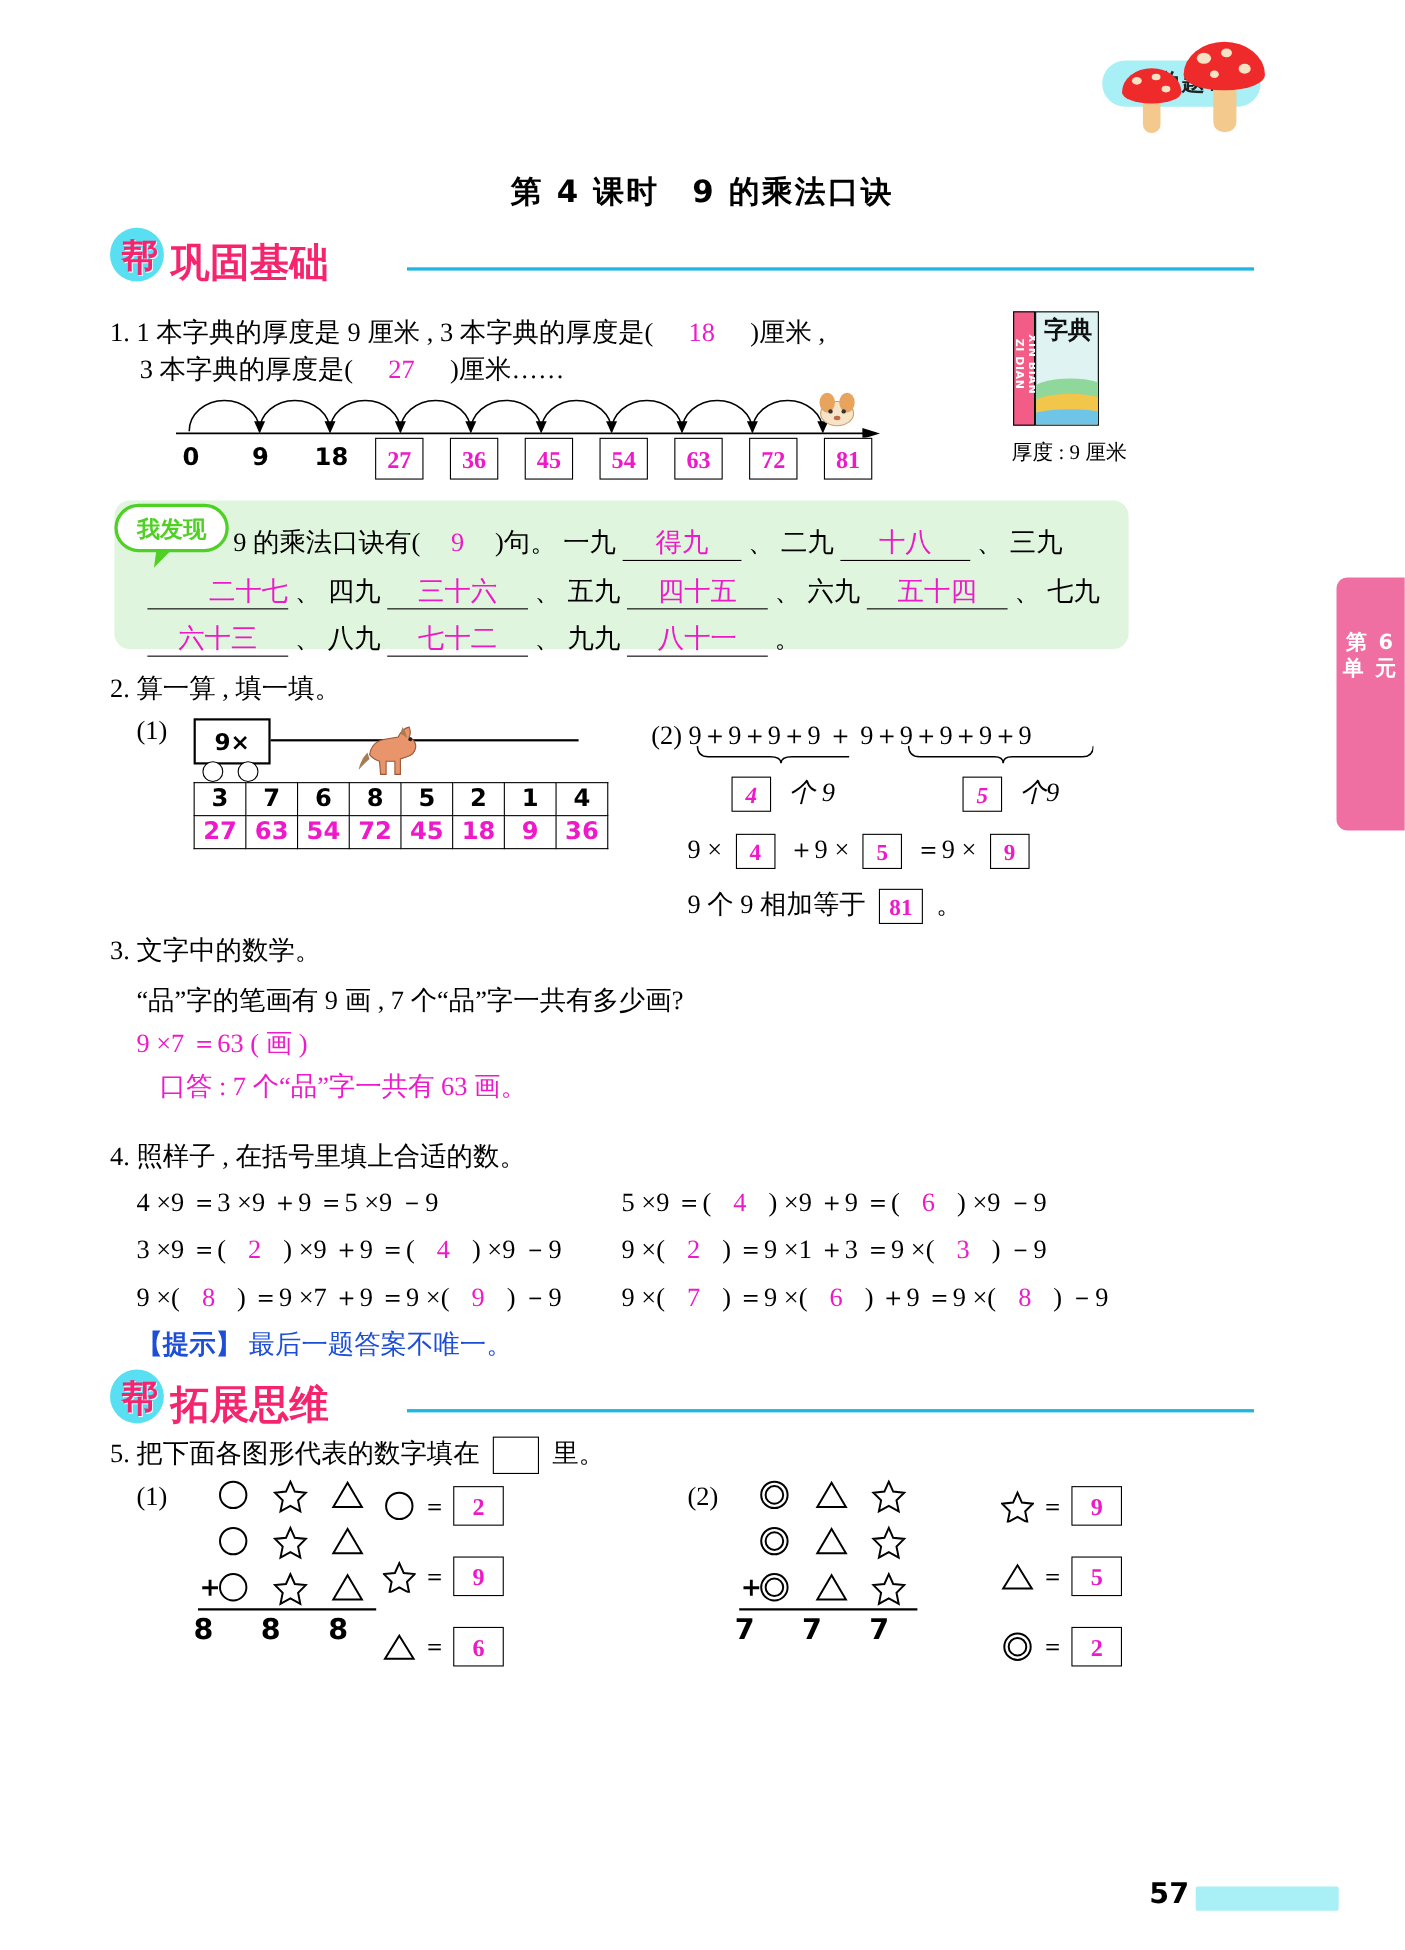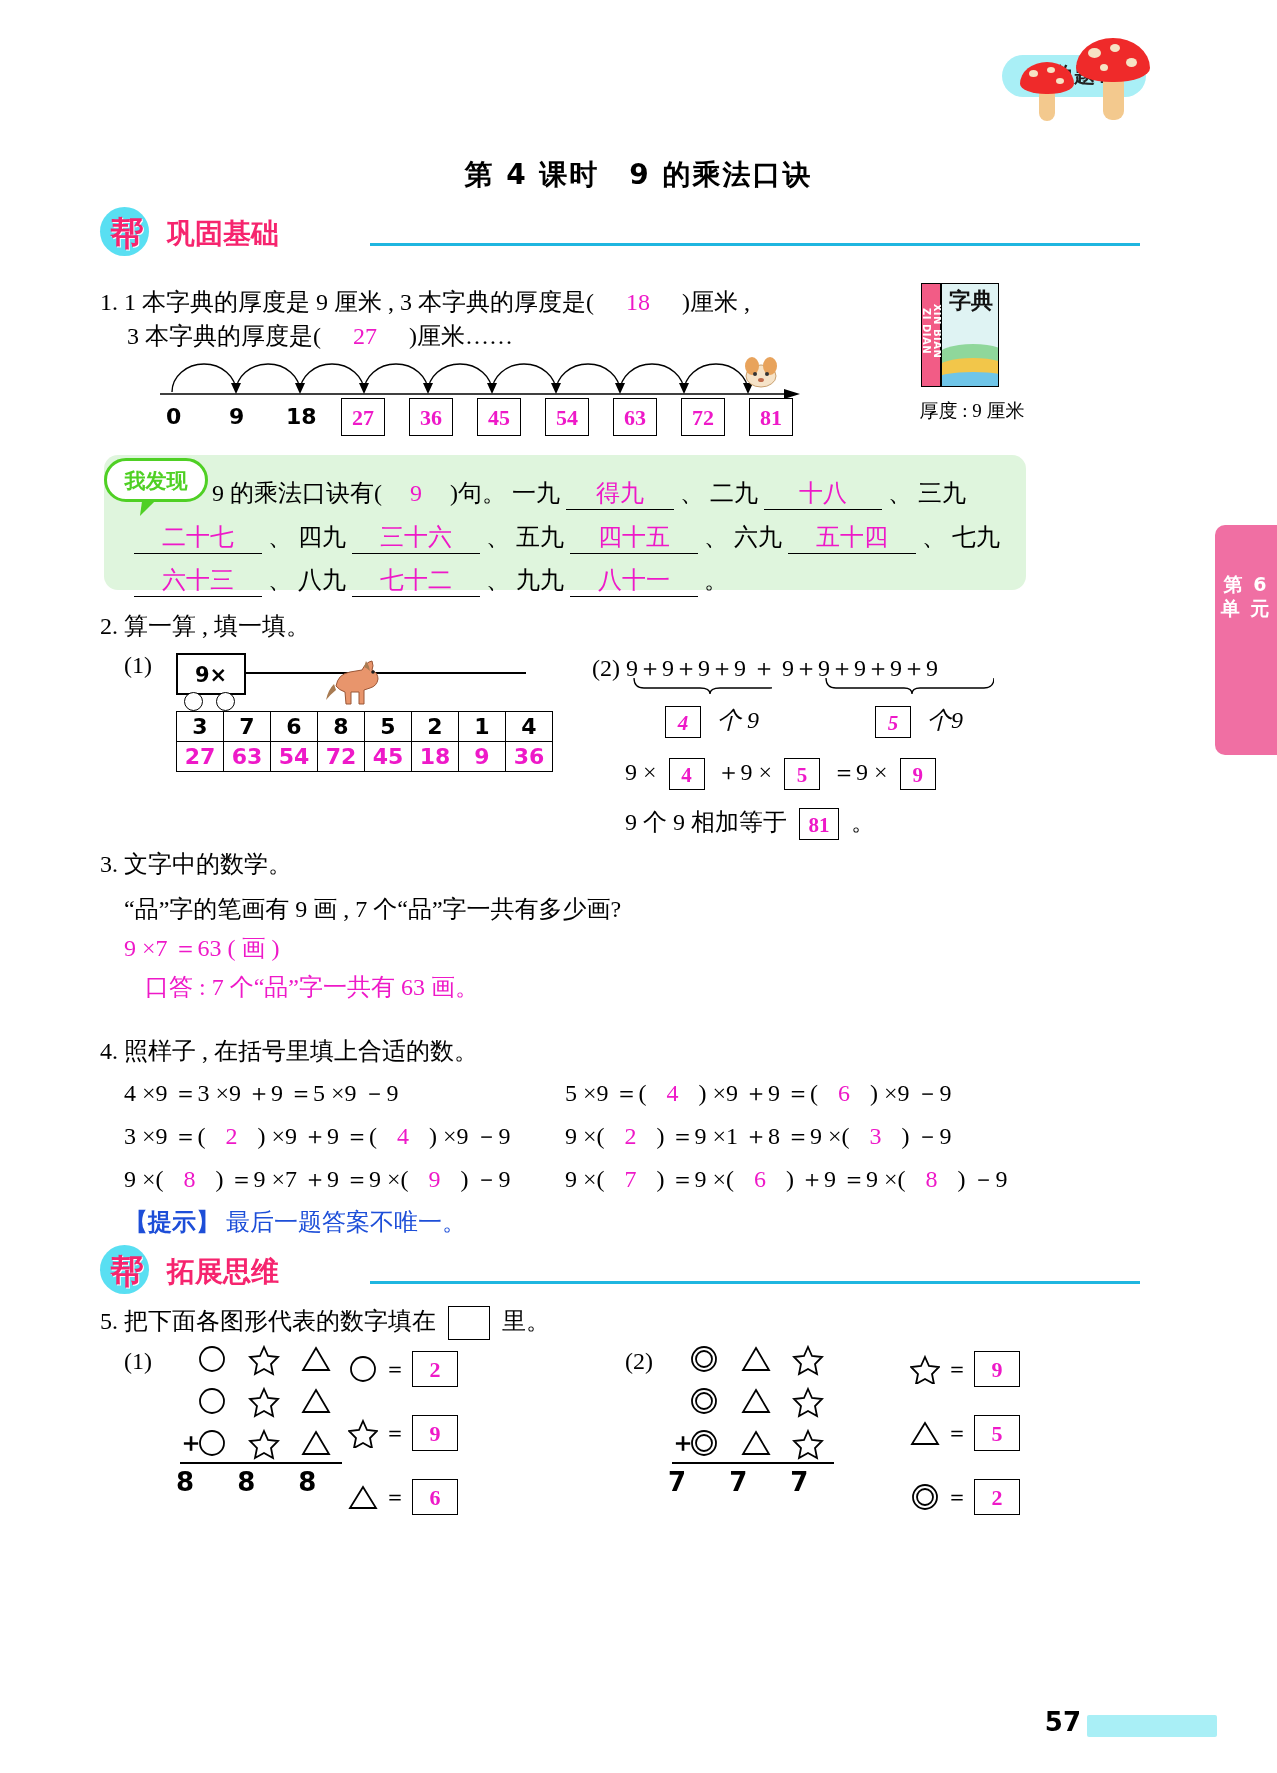--- a/index.html
+++ b/index.html
@@ -46,21 +46,21 @@
     border-radius:50%; background:#59dff2;
   }
   .sect .bang{
     position:absolute; left:10px; top:4px;
     font-family:"DejaVu Sans", sans-serif; font-weight:bold;
     font-size:34px; color:#f6246e; text-shadow:1px 1px 0 #fff;
   }
   .sect .txt{
     position:absolute; left:55px; top:8px;
     font-family:Liberation Mono, monospace; font-weight:bold;
-    font-size:28px; color:#f6246e;margin-left:12px;
+    font-size:36px; color:#f6246e;
   }
   .sect .rule{
     position:absolute; left:270px; top:36px; right:0; height:3px; background:#1fb6e0;
   }
 
   
   .ln{ position:absolute; font-size:24px; white-space:nowrap; }
   .ans{ color:#ee19c8; }
   .pink{ color:#1d4ed8; }
 
@@ -271,21 +271,21 @@
   <span>一九</span>
   <span class="ublank" style="width:108px;">得九</span>
   <span>、</span>
   <span>二九</span>
   <span class="ublank" style="width:118px;">十八</span>
   <span>、</span>
   <span>三九</span>
 </div>
 
 <div class="ln" style="left:134px; top:521px;">
-  <span class="ublank" style="width:128px;">二十七</span>
+  <span class="ublank" style="width:128px;text-align:right;">二十七</span>
   <span>、</span>
   <span>四九</span>
   <span class="ublank" style="width:128px;">三十六</span>
   <span>、</span>
   <span>五九</span>
   <span class="ublank" style="width:128px;">四十五</span>
   <span>、</span>
   <span>六九</span>
   <span class="ublank" style="width:128px;">五十四</span>
   <span>、</span>
@@ -414,21 +414,21 @@
 <div class="ln" style="left:124px; top:1120px;">
   <span>3 ×9 ＝(</span>
   <span class="ans" style="padding:0 14px;">2</span>
   <span>) ×9 ＋9 ＝(</span>
   <span class="ans" style="padding:0 14px;">4</span>
   <span>) ×9 －9</span>
 </div>
 <div class="ln" style="left:565px; top:1120px;">
   <span>9 ×(</span>
   <span class="ans" style="padding:0 14px;">2</span>
-  <span>) ＝9 ×1 ＋8 ＝9 ×(</span>
+  <span>) ＝9 ×1 ＋3 ＝9 ×(</span>
   <span class="ans" style="padding:0 14px;">3</span>
   <span> ) －9</span>
 </div>
 
 <div class="ln" style="left:124px; top:1163px;">
   <span>9 ×(</span>
   <span class="ans" style="padding:0 14px;">8</span>
   <span>) ＝9 ×7 ＋9 ＝9 ×(</span>
   <span class="ans" style="padding:0 14px;">9</span>
   <span> ) －9</span>

